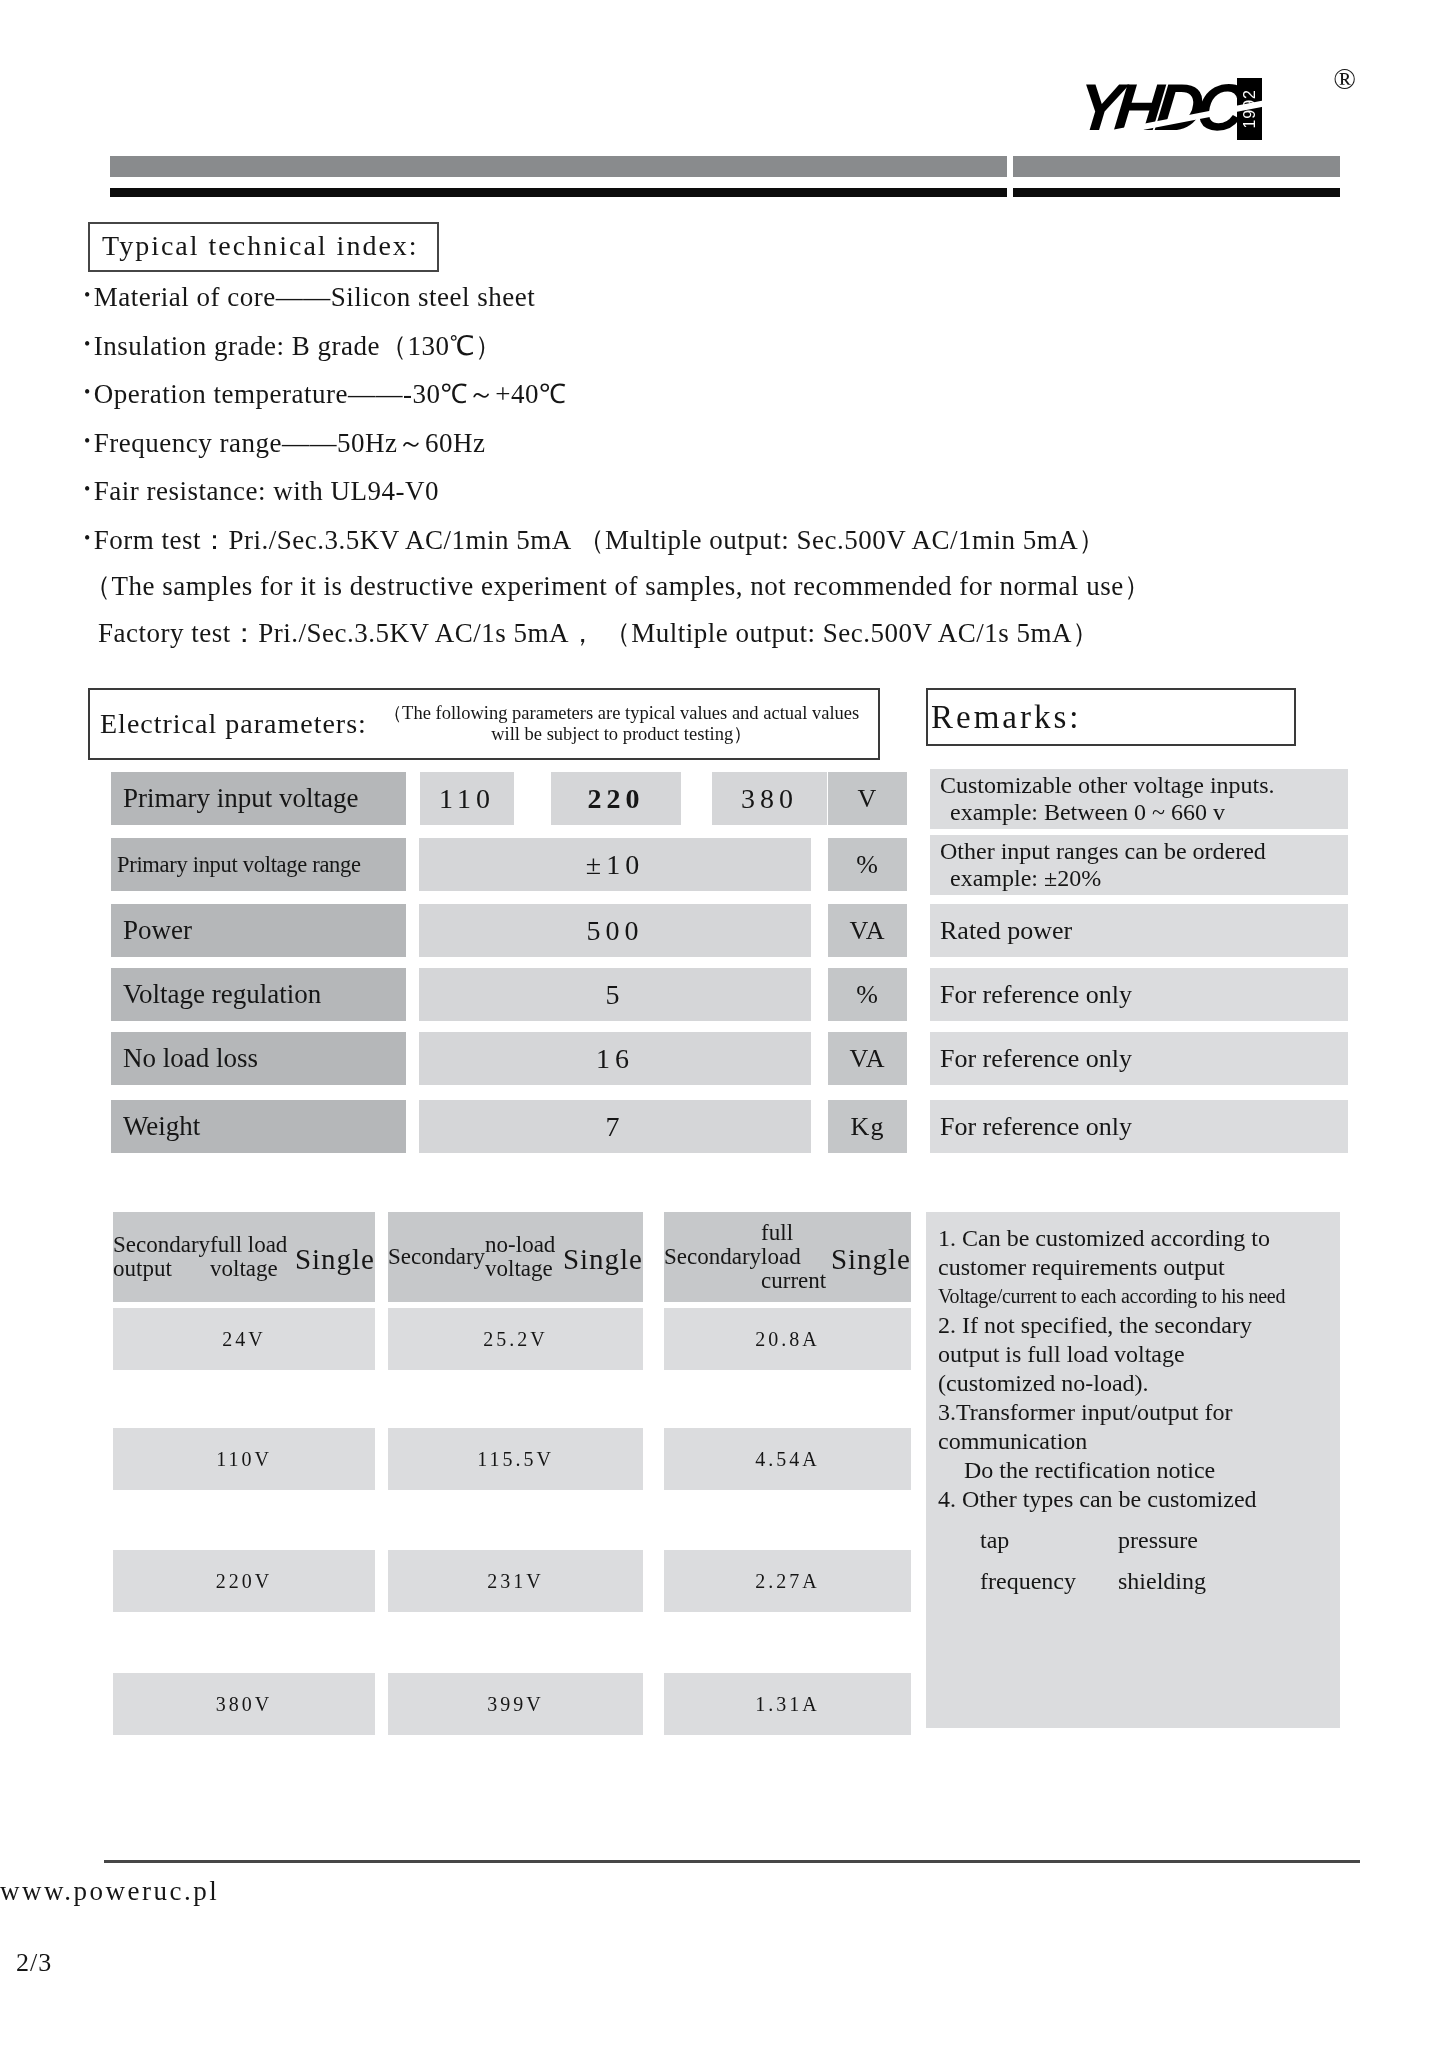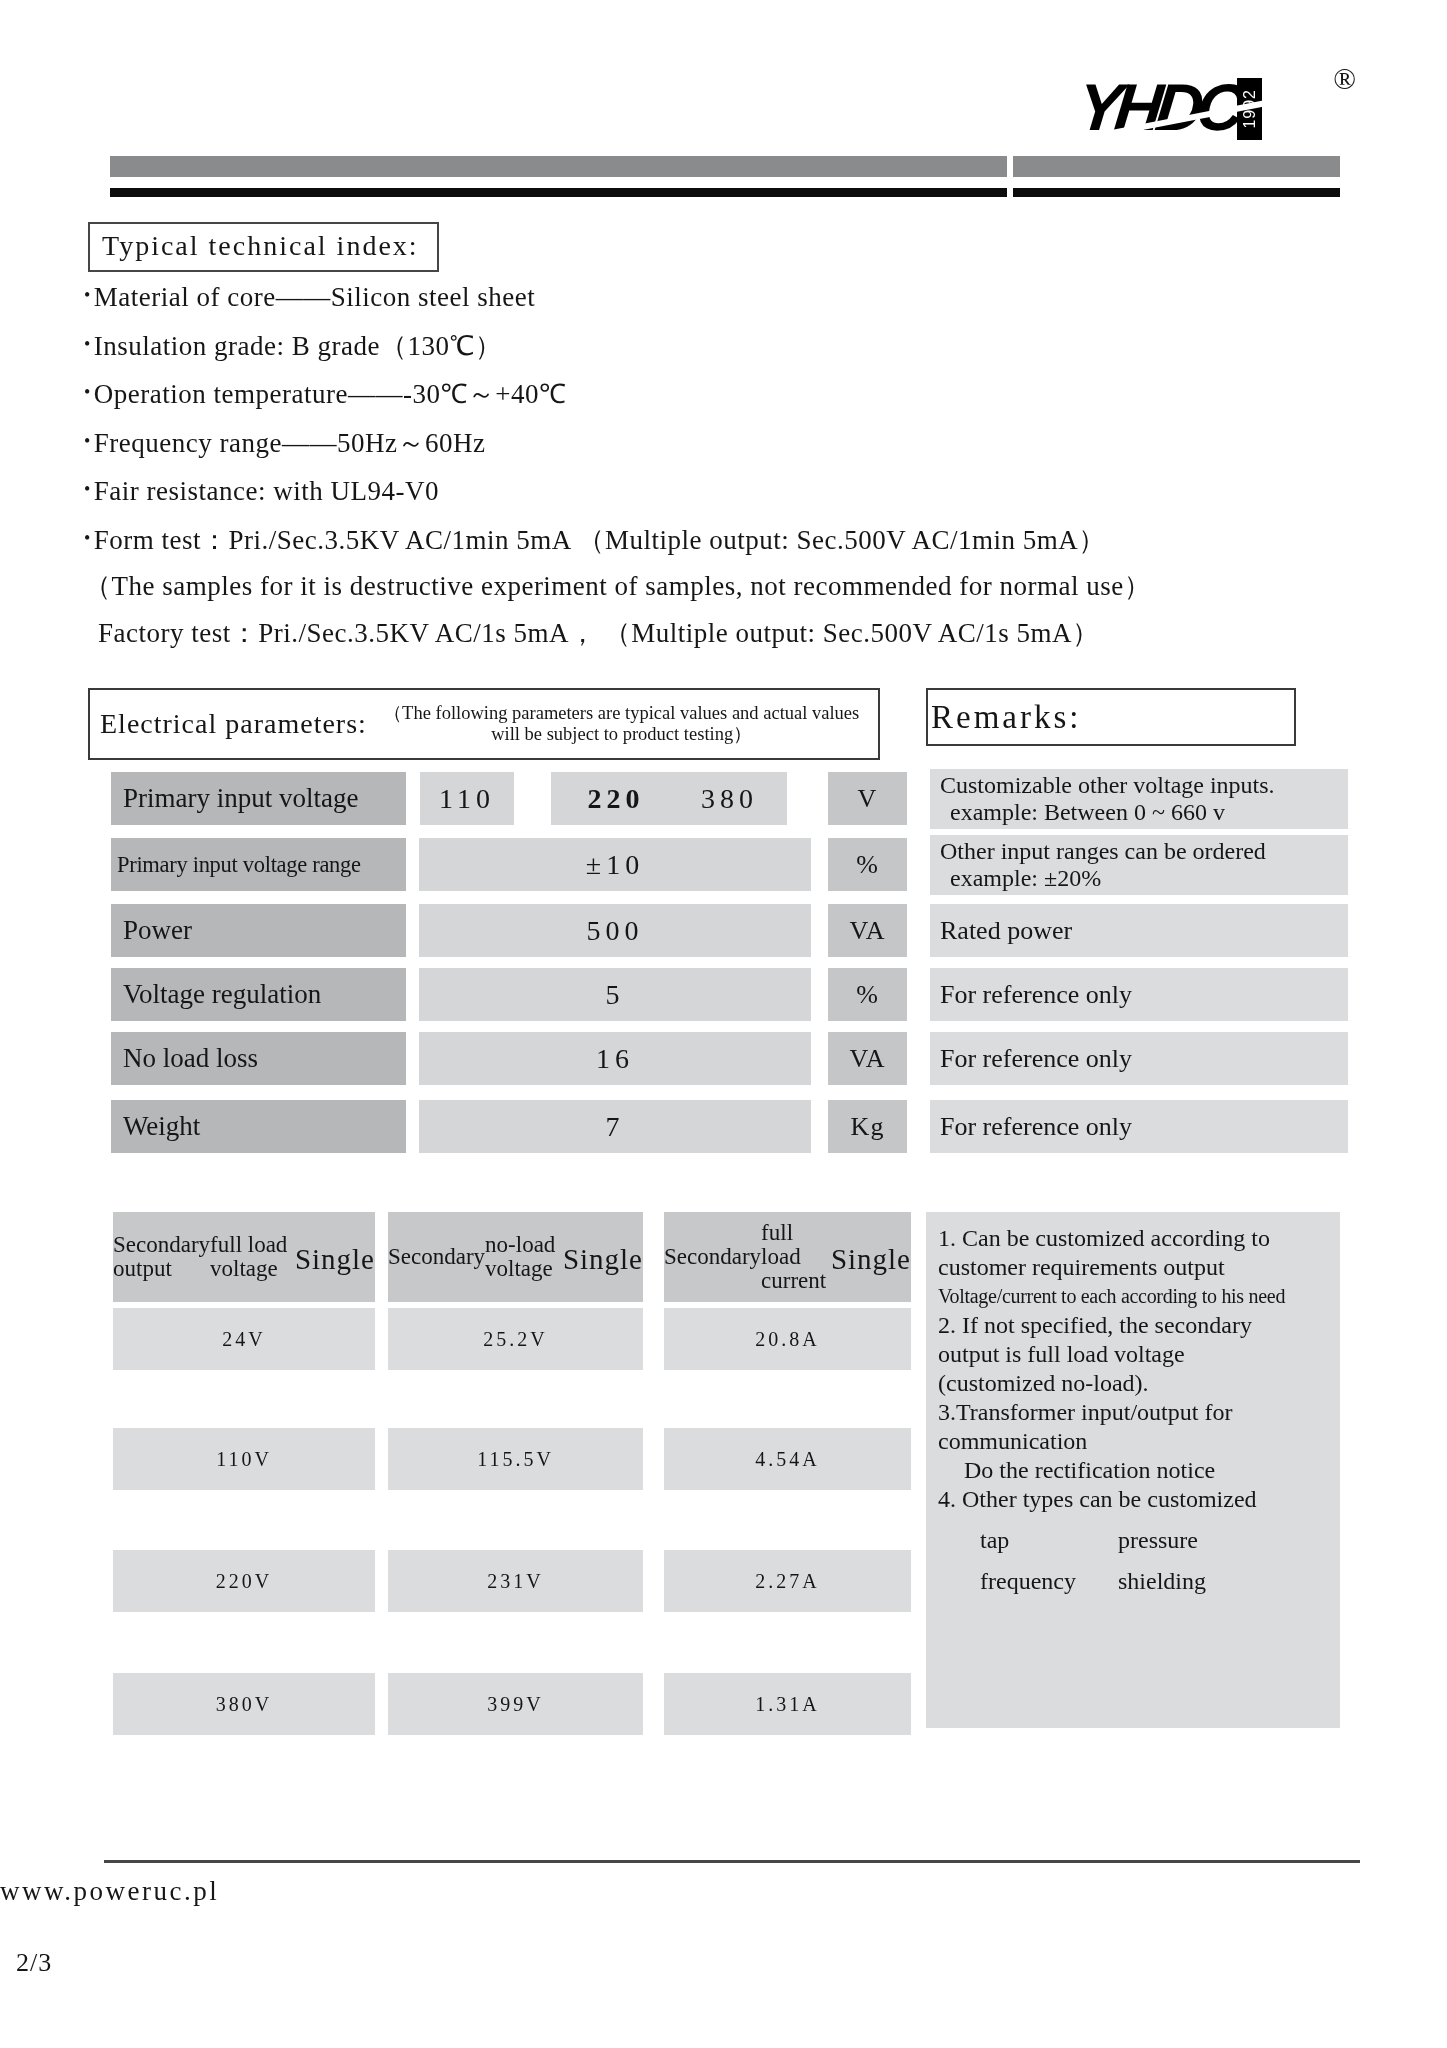--- a/index.html
+++ b/index.html
@@ -119,21 +119,21 @@
     <span class="elec-note">
       <div>（The following parameters are typical values and actual values</div>
       <div>will be subject to product testing）</div>
     </span>
   </div>
   <div class="remarks-box">Remarks:</div>
 
   <div class="cell lab r1">Primary input voltage</div>
   <div class="cell val r1" style="left:420px;width:94px;">110</div>
   <div class="cell val r1" style="left:551px;width:130px;font-weight:bold;">220</div>
-  <div class="cell val r1" style="left:672px;width:115px;">380</div>
+  <div class="cell val r1" style="left:712px;width:115px;">380</div>
   <div class="cell unit r1">V</div>
   <div class="cell rem rem-2l r1">
     <span>Customizable other voltage inputs.</span>
     <span class="l2">example:  Between 0 ~ 660 v</span>
   </div>
 
   <div class="cell lab lab-condensed r2">Primary input voltage range</div>
   <div class="cell val val-full r2">±10</div>
   <div class="cell unit r2">%</div>
   <div class="cell rem rem-2l r2">

